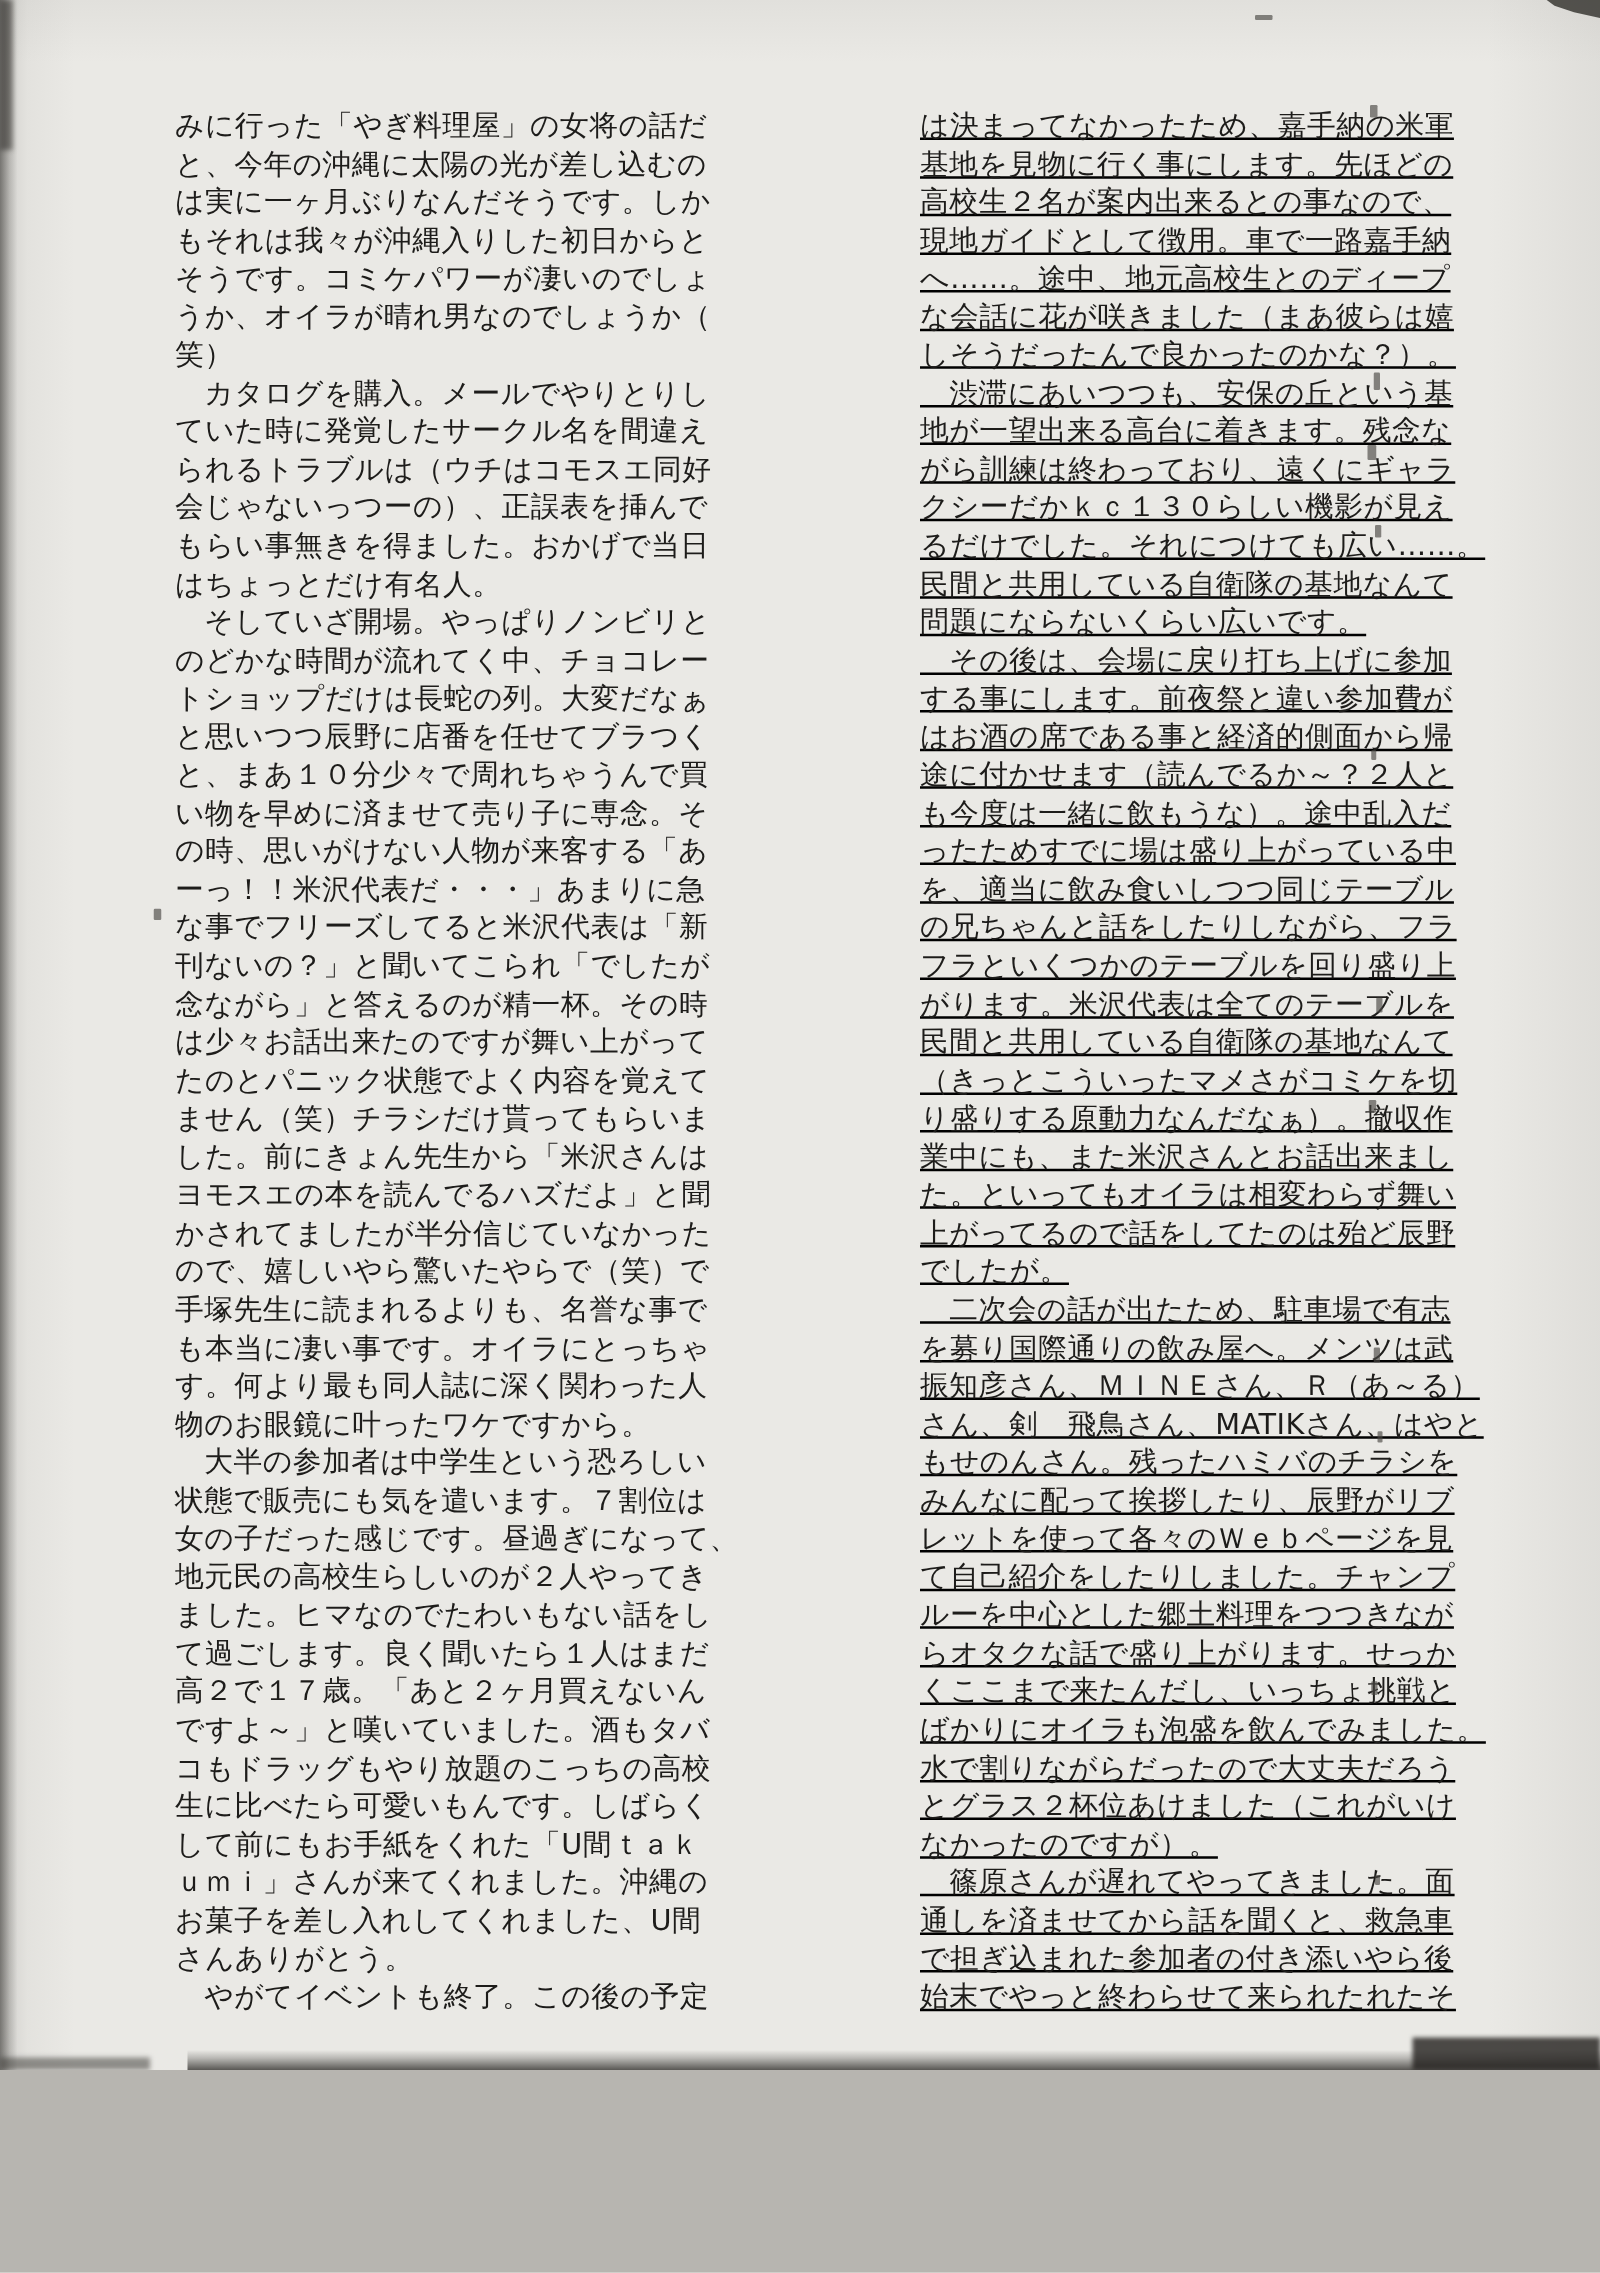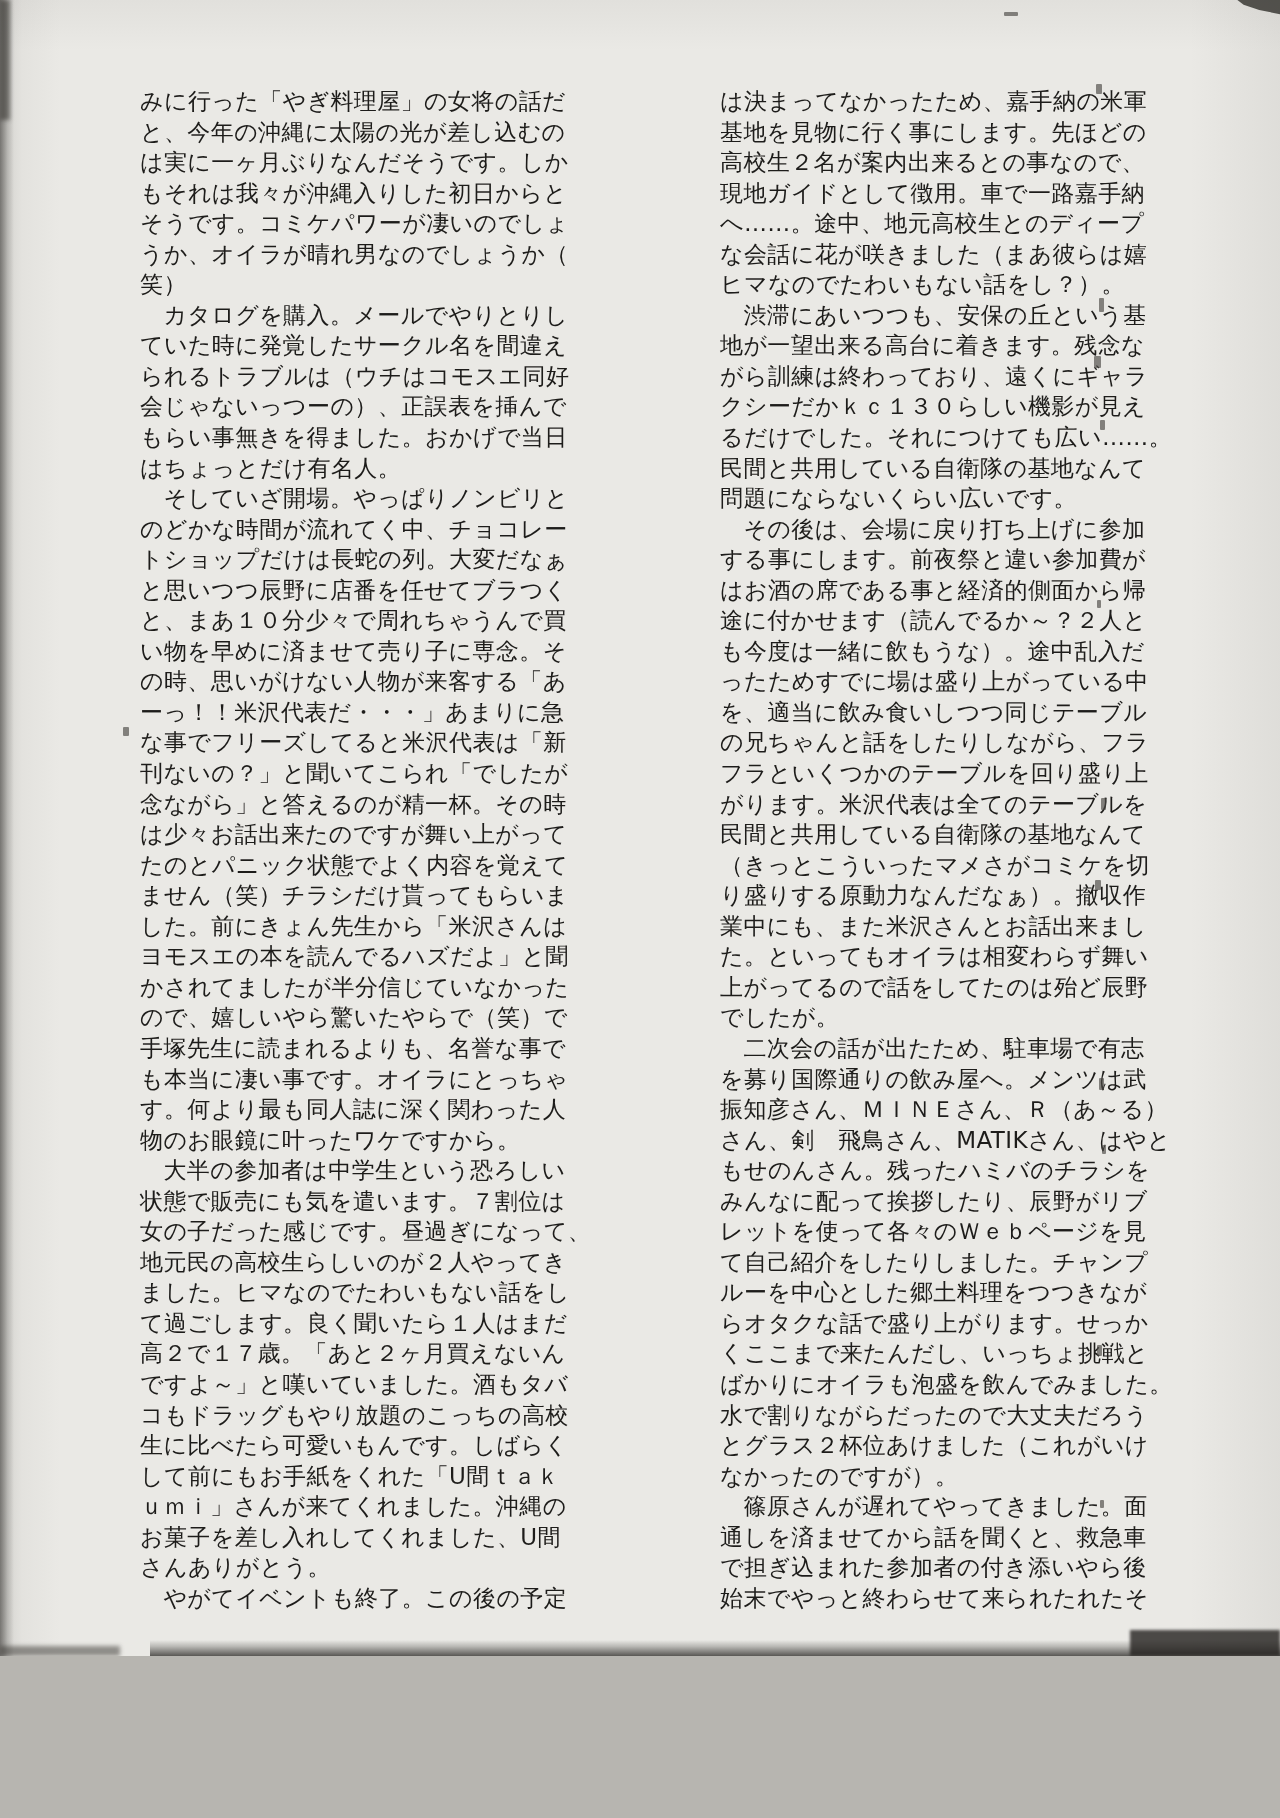--- a/index.html
+++ b/index.html
@@ -13,21 +13,21 @@
     overflow:hidden;
     font-family:"DejaVu Sans",sans-serif;
   }
   .col{position:absolute;top:86px;}
   .col .line{
     height:30.55px;line-height:30.55px;
     font-size:23px;color:#1d1c1a;
     white-space:pre;letter-spacing:0.4px;
   }
   .col-left{left:140px;width:445px;}
-  .col-right{left:720px;width:465px;}
+  .col-right{left:736px;width:465px;text-decoration:underline;}
   .pagenum{
     position:absolute;left:643px;top:1696px;
     font-family:"DejaVu Serif",serif;font-size:19px;color:#33312e;
     letter-spacing:1px;
   }
   
   .edge-left{position:absolute;left:0;top:0;width:14px;height:1818px;
     background:linear-gradient(to right, rgba(45,43,40,.55), rgba(45,43,40,.18) 55%, rgba(0,0,0,0));}
   .edge-left-top{position:absolute;left:0;top:0;width:10px;height:120px;background:rgba(35,33,30,.5);filter:blur(2px);}
   .edge-left-bottom{position:absolute;left:0;top:1700px;width:12px;height:118px;background:rgba(30,28,26,.6);filter:blur(2px);}
@@ -97,21 +97,21 @@
       <div class="line">　やがてイベントも終了。この後の予定</div>
     </div>
 
   <div class="col col-right" id="col-right">
       <div class="line">は決まってなかったため、嘉手納の米軍</div>
       <div class="line">基地を見物に行く事にします。先ほどの</div>
       <div class="line">高校生２名が案内出来るとの事なので、</div>
       <div class="line">現地ガイドとして徴用。車で一路嘉手納</div>
       <div class="line">へ……。途中、地元高校生とのディープ</div>
       <div class="line">な会話に花が咲きました（まあ彼らは嬉</div>
-      <div class="line">ヒマなのでたわいもない話をし？）。</div>
+      <div class="line">しそうだったんで良かったのかな？）。</div>
       <div class="line">　渋滞にあいつつも、安保の丘という基</div>
       <div class="line">地が一望出来る高台に着きます。残念な</div>
       <div class="line">がら訓練は終わっており、遠くにギャラ</div>
       <div class="line">クシーだかｋｃ１３０らしい機影が見え</div>
       <div class="line">るだけでした。それにつけても広い……。</div>
       <div class="line">民間と共用している自衛隊の基地なんて</div>
       <div class="line">問題にならないくらい広いです。</div>
       <div class="line">　その後は、会場に戻り打ち上げに参加</div>
       <div class="line">する事にします。前夜祭と違い参加費が</div>
       <div class="line">はお酒の席である事と経済的側面から帰</div>

